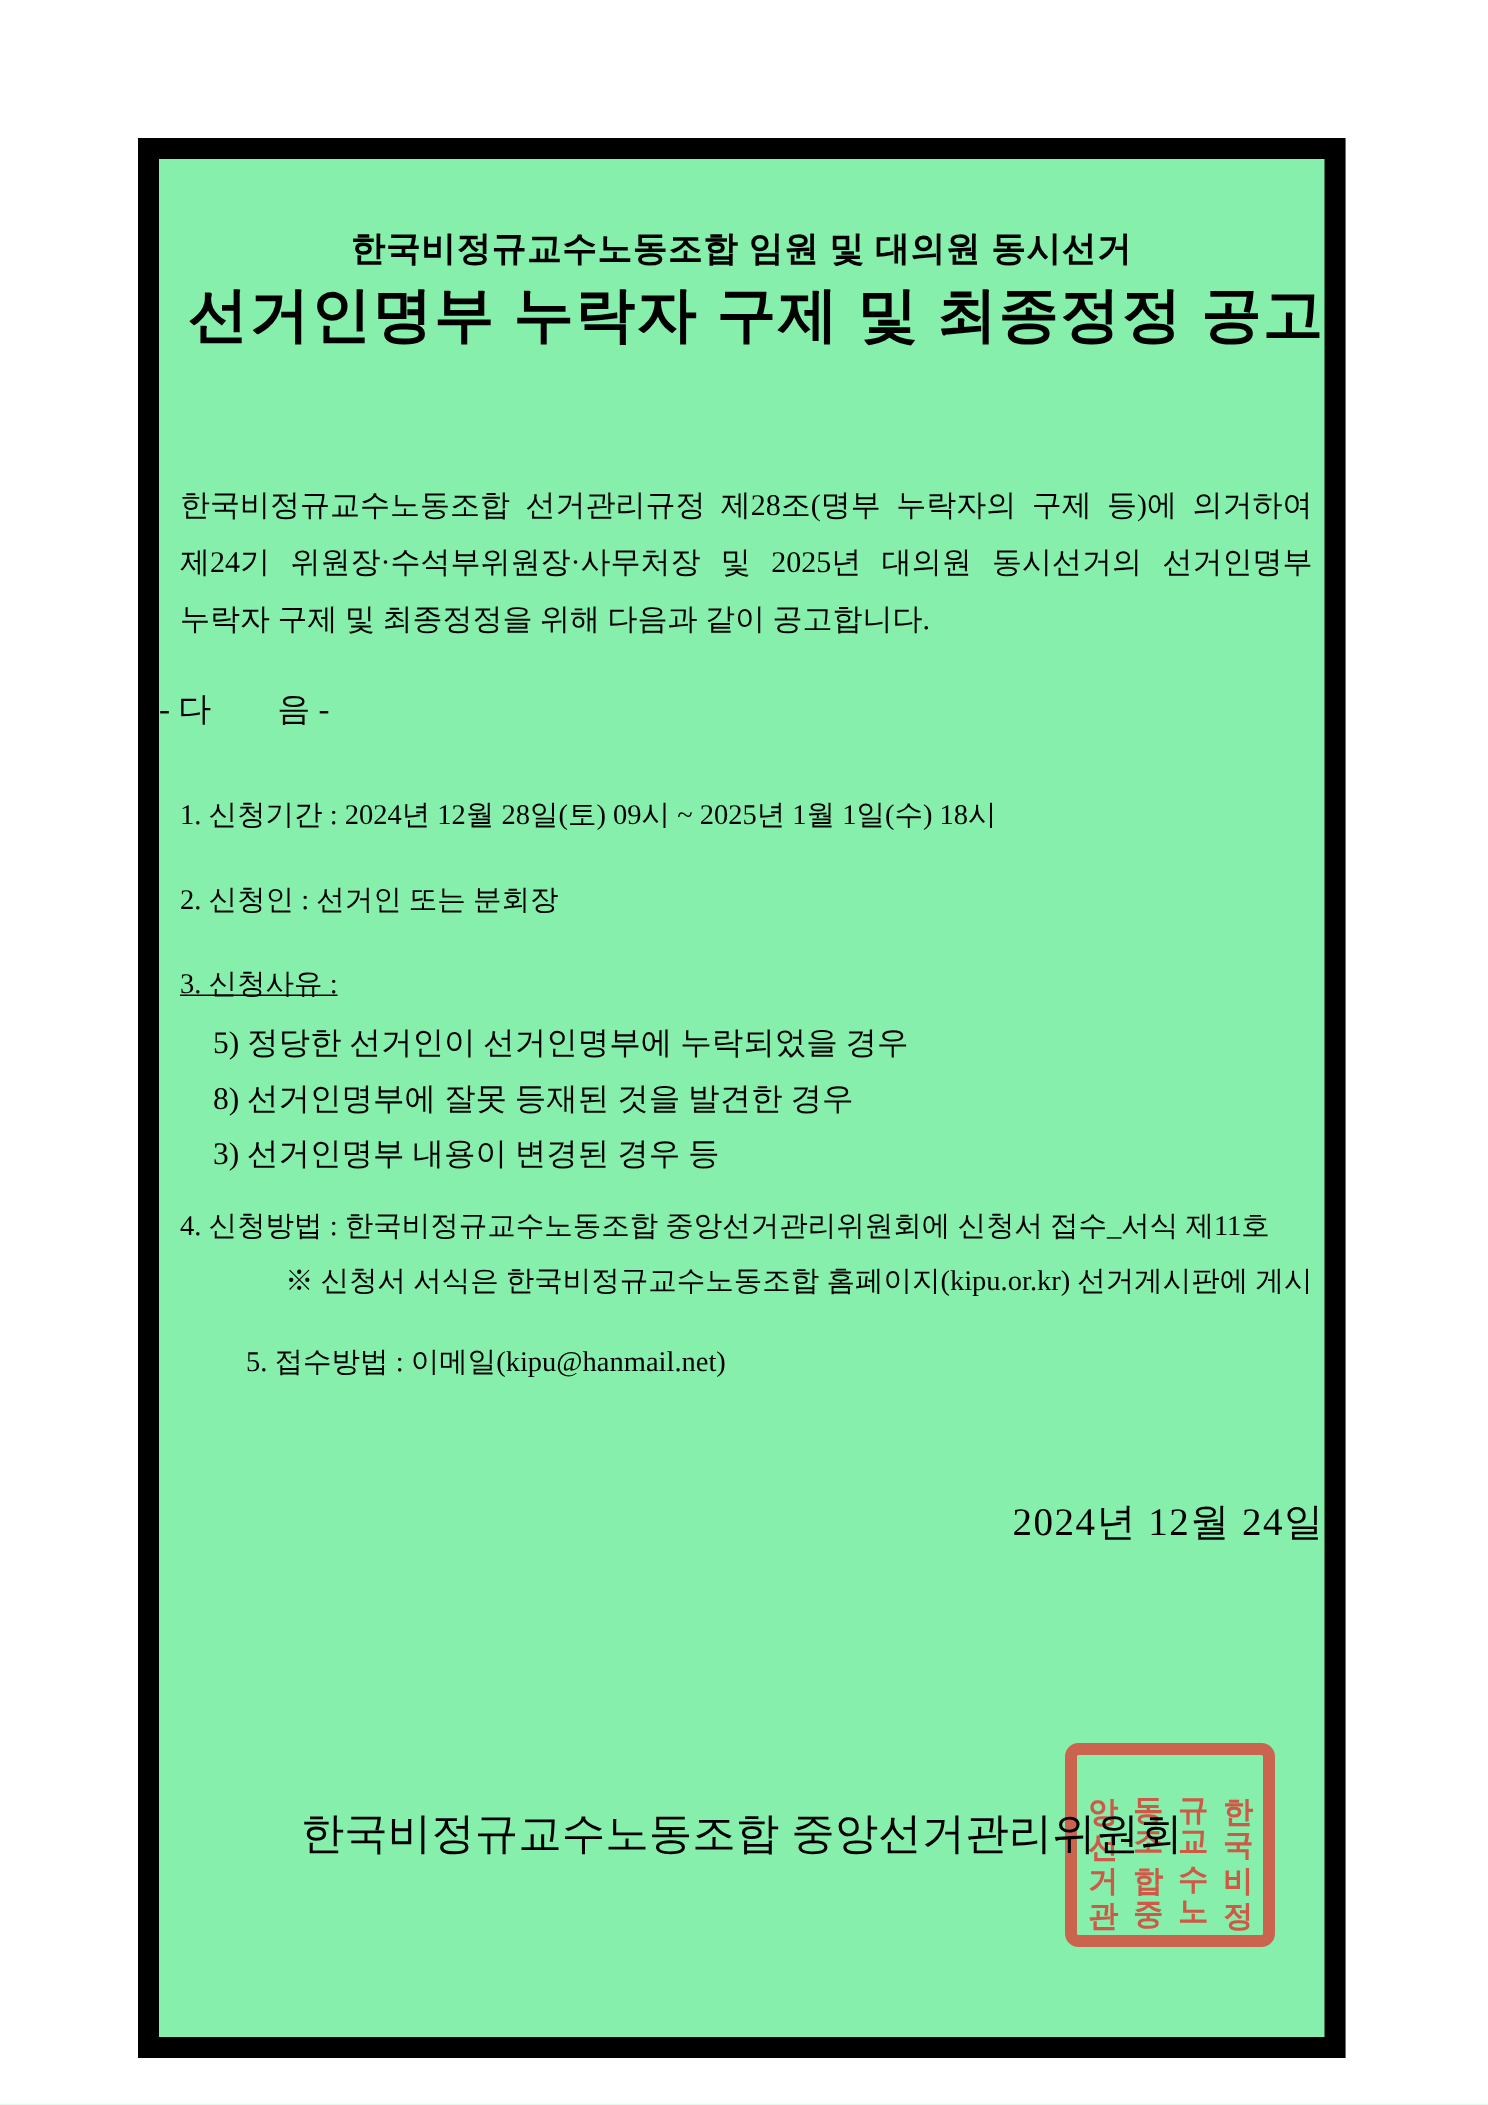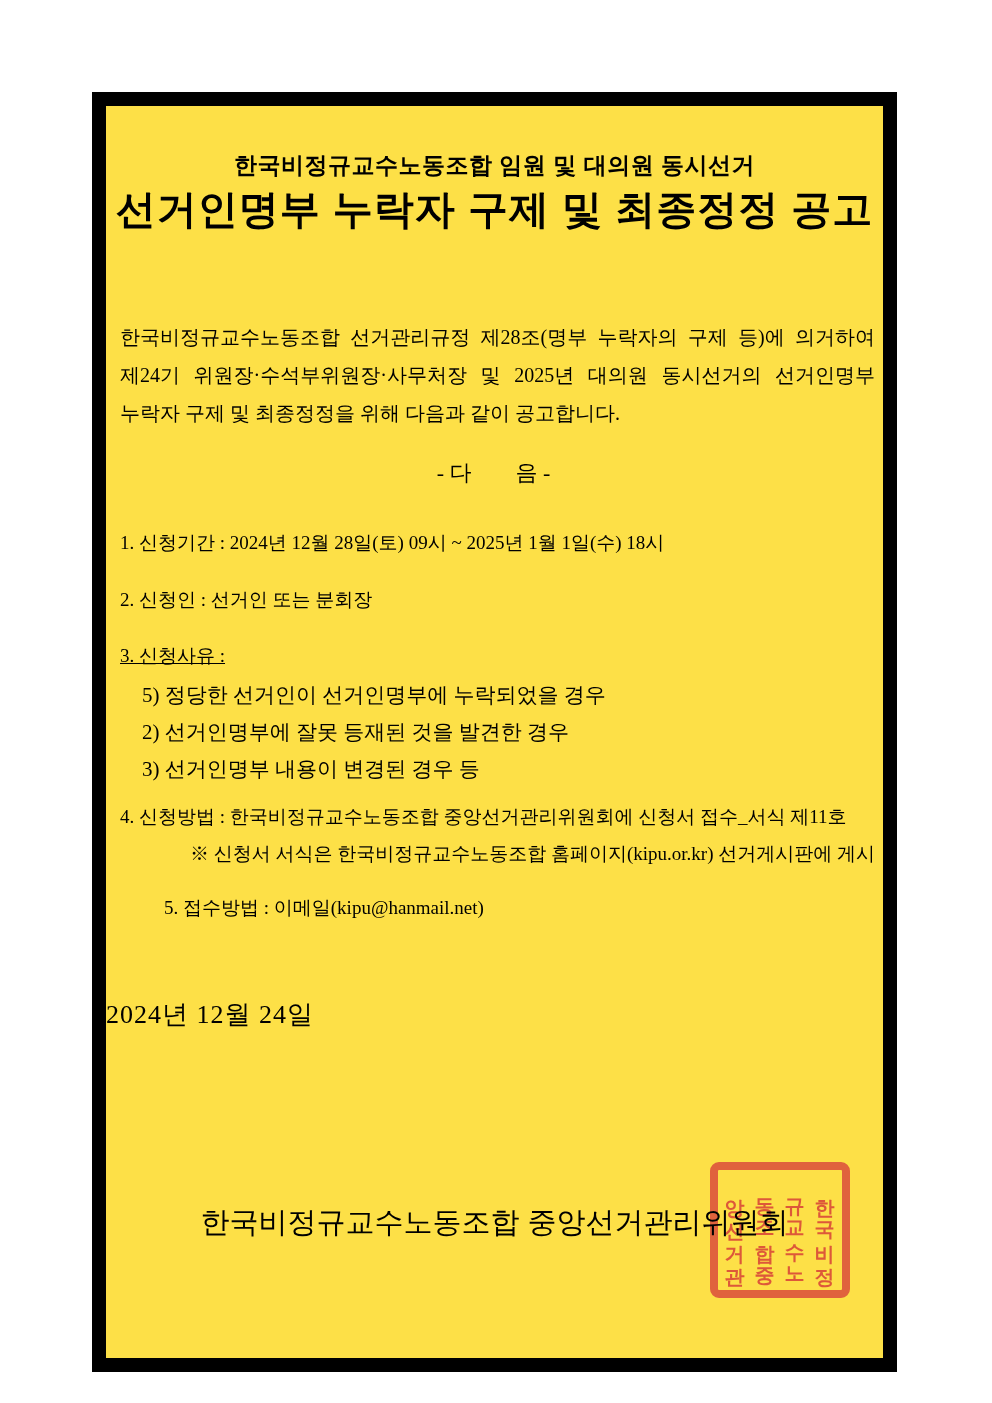--- a/index.html
+++ b/index.html
@@ -15,21 +15,21 @@
     color: #000;
   }
   .frame {
     position: absolute;
     left: 92px;
     top: 92px;
     width: 805px;
     height: 1280px;
     border: 14px solid #000;
     box-sizing: border-box;
-    background: #fde047;
+    background: #86efac;
   }
   .inner {
     position: relative;
     width: 100%;
     height: 100%;
     overflow: hidden;
   }
   .supertitle {
     position: absolute;
     top: 44px;
@@ -39,42 +39,41 @@
     font-family: "Liberation Sans", sans-serif;
     font-weight: bold;
     font-size: 23px;
     letter-spacing: 0.5px;
   }
   .title {
     position: absolute;
     top: 76px;
     left: 0;
     right: 0;
-    text-align: center;
+    text-align: right;
     font-family: "Liberation Sans", sans-serif;
     font-weight: bold;
     font-size: 40px;
     letter-spacing: 1px;
   }
   .intro {
     position: absolute;
     top: 212px;
     left: 14px;
     right: 8px;
     font-size: 20px;
     line-height: 38px;
     text-align: justify;
     word-break: keep-all;
   }
   .divider {
     position: absolute;
     top: 352px;
     left: 0;
     right: 2px;
-    text-align: center;
     font-size: 22px;
     white-space: pre;
   }
   .item {
     position: absolute;
     left: 14px;
     right: 8px;
     font-size: 19px;
     white-space: nowrap;
   }
@@ -100,21 +99,21 @@
     font-size: 19px;
     white-space: nowrap;
     text-align: right;
   }
   .item-5 { top: 789px; margin-left: 44px; }
   .date-line {
     position: absolute;
     top: 891px;
     left: 0;
     right: 0;
-    text-align: left;
+    text-align: right;
     font-size: 26px;
     letter-spacing: 1px;
   }
   .issuer {
     position: absolute;
     top: 1097px;
     left: 0;
     right: 0;
     text-align: center;
     font-family: "Liberation Sans", sans-serif;
@@ -161,21 +160,21 @@
     <div class="divider">- 다        음 -</div>
 
     <div class="item item-1">1. 신청기간 : 2024년 12월 28일(토) 09시 ~ 2025년 1월 1일(수) 18시</div>
 
     <div class="item item-2">2. 신청인 : 선거인 또는 분회장</div>
 
     <div class="item item-3">3. 신청사유 :</div>
 
     <div class="subitem sub-1">5) 정당한 선거인이 선거인명부에 누락되었을 경우</div>
 
-    <div class="subitem sub-2">2) 선거인명부에 잘못 등재된 것을 발견한 경우</div>
+    <div class="subitem sub-2">8) 선거인명부에 잘못 등재된 것을 발견한 경우</div>
 
     <div class="subitem sub-3">3) 선거인명부 내용이 변경된 경우 등</div>
 
     <div class="item item-4">4. 신청방법 : 한국비정규교수노동조합 중앙선거관리위원회에 신청서 접수_서식 제11호</div>
 
     <div class="note">※ 신청서 서식은 한국비정규교수노동조합 홈페이지(kipu.or.kr) 선거게시판에 게시</div>
 
     <div class="item item-5">5. 접수방법 : 이메일(kipu@hanmail.net)</div>
 
     <div class="date-line">2024년 12월 24일</div>

